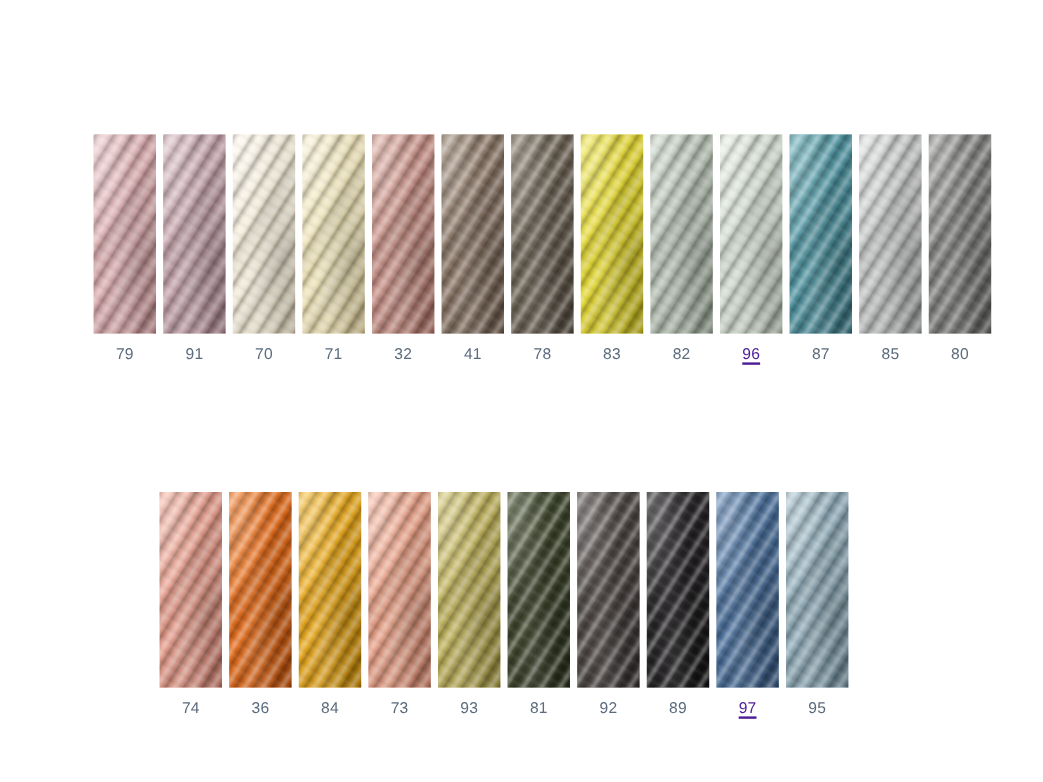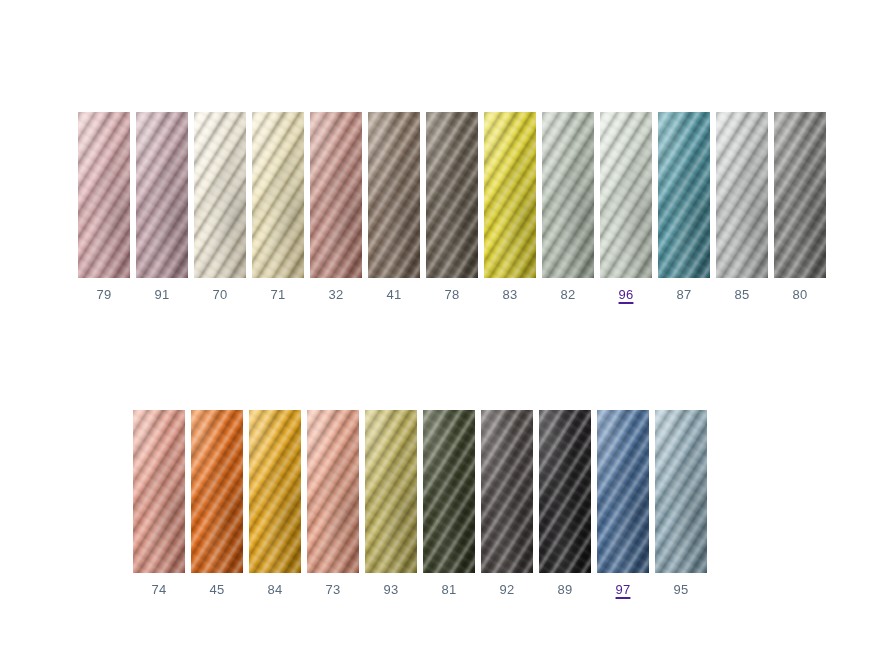--- a/index.html
+++ b/index.html
@@ -253,21 +253,21 @@
       </div>
       <div class="swatch-label">74</div>
     </div>
     <div class="swatch-cell">
       <div class="swatch-chip" style="width: 52px; height: 163px; background: linear-gradient(118deg, rgb(242, 139, 66) 0%, rgb(227, 106, 24) 38%, rgb(227, 106, 24) 62%, rgb(188, 80, 11) 100%);">
         <div class="ply"></div>
         <div class="ply2"></div>
         <div class="fuzz"></div>
         <div class="sheen"></div>
       </div>
-      <div class="swatch-label">45</div>
+      <div class="swatch-label">36</div>
     </div>
     <div class="swatch-cell">
       <div class="swatch-chip" style="width: 52px; height: 163px; background: linear-gradient(118deg, rgb(245, 194, 77) 0%, rgb(232, 167, 26) 38%, rgb(232, 167, 26) 62%, rgb(195, 135, 7) 100%);">
         <div class="ply"></div>
         <div class="ply2"></div>
         <div class="fuzz"></div>
         <div class="sheen"></div>
       </div>
       <div class="swatch-label">84</div>
     </div>

